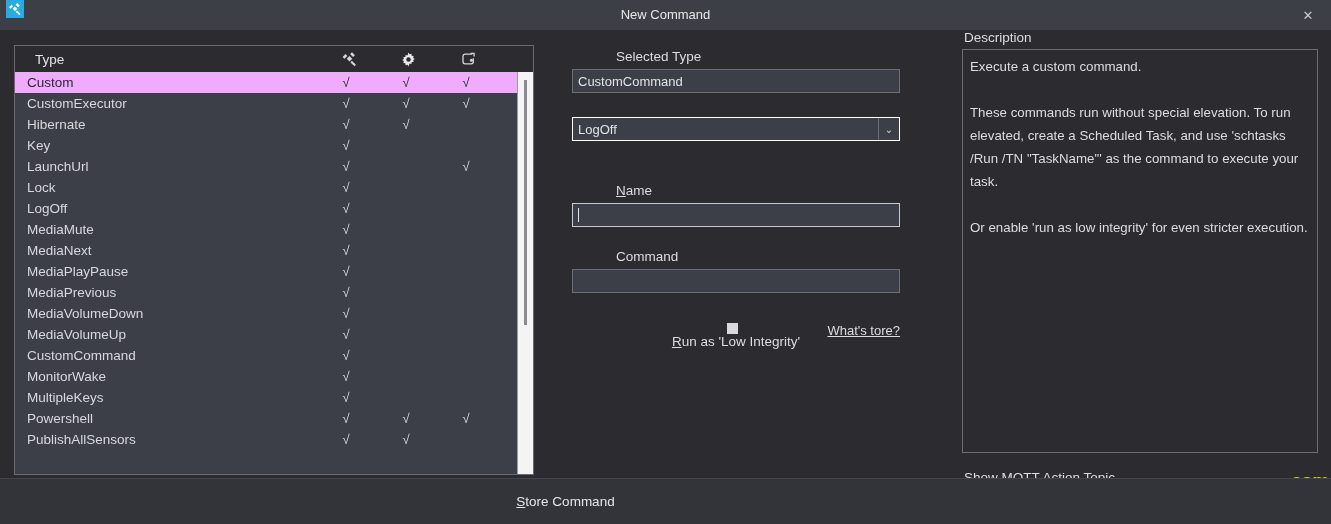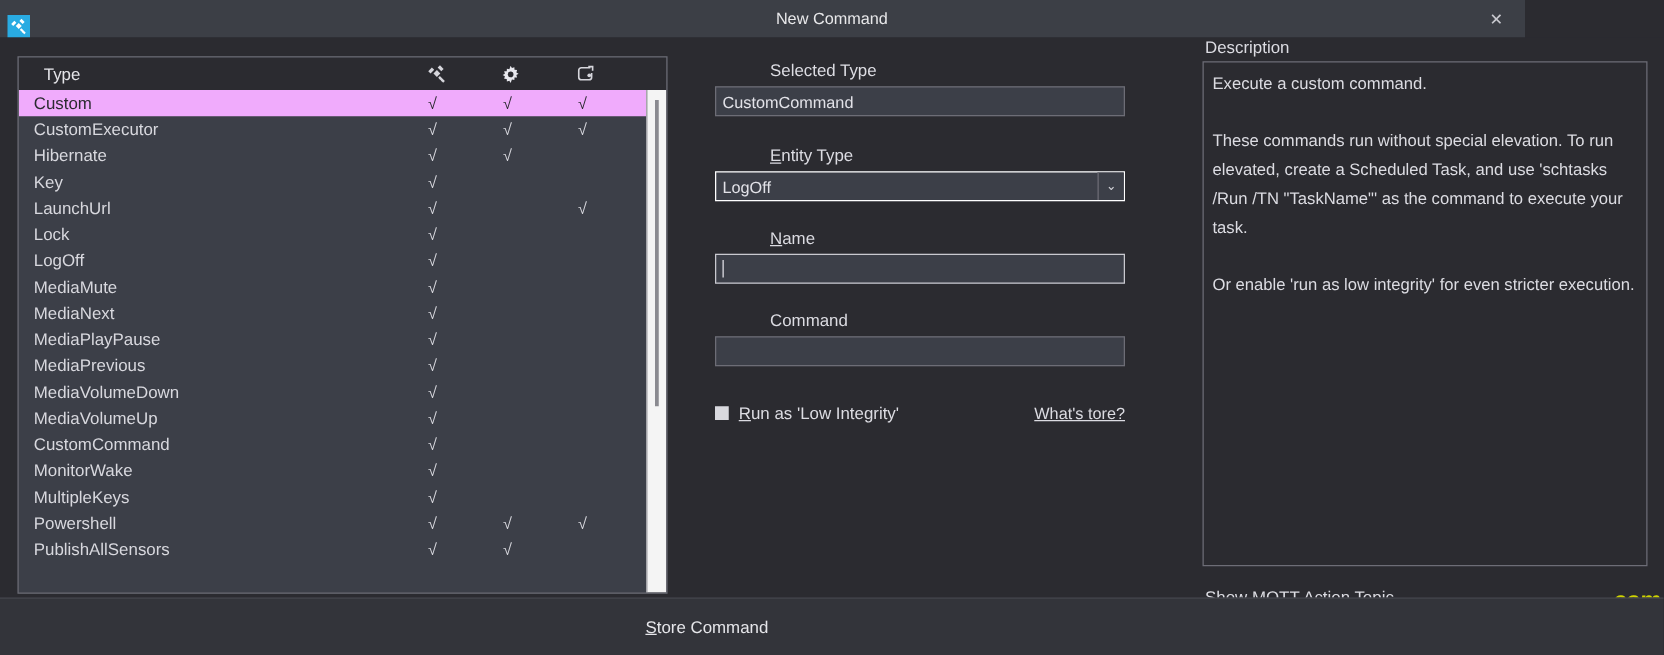--- a/index.html
+++ b/index.html
@@ -6,23 +6,23 @@
   html, body {
     width: 1331px; height: 524px;
     background: #2b2b30;
     font-family: "Liberation Sans", sans-serif;
     overflow: hidden;
   }
   body { position: relative; }
 
   
   #titlebar {
-    position: absolute; left: 0; top: 0; width: 1220px; height: 30px;
+    position: absolute; left: 0; top: 0; width: 1331px; height: 30px;
     background: #3c3f46;
-    display: flex; align-items: flex-end;
+    display: flex; align-items: flex-start;
   }
   #app-icon {
     width: 18px; height: 18px; margin-left: 6px;
     background: #29abe2;
     display: flex; align-items: center; justify-content: center;
     flex: none;
   }
   #app-icon svg { display: block; }
   #title-text {
     position: absolute; left: 0; top: 0; width: 1331px; height: 30px;
@@ -139,21 +139,21 @@
     width: 21px; height: 22px; background: #3c3f48;
     border-left: 1px solid #6d6d76;
     display: flex; align-items: center; justify-content: center;
     color: #d6d6dc; font-size: 10px;
   }
   #f-selected-type { position: absolute; left: 0; top: 19px; width: 328px; }
   #f-entity-type   { position: absolute; left: 0; top: 87px; width: 328px; }
   #f-name          { position: absolute; left: 0; top: 153px; width: 328px; }
   #f-command       { position: absolute; left: 0; top: 219px; width: 328px; }
   #f-lowint        { position: absolute; left: 0; top: 293px; width: 328px;
-                     display: flex; align-items: center; }
+                     display: flex; align-items: center; flex-direction: column; }
   .cbox {
     width: 11px; height: 11px; background: #d9d9de; margin-right: 8px; flex: none;
   }
   #lowint-label { color: #dcdce2; font-size: 13.5px; white-space: nowrap; }
   #whats-this {
     position: absolute; right: 0; top: 0; color: #dcdce2; font-size: 13px;
     text-decoration: underline; white-space: nowrap;
   }
 
   
@@ -386,21 +386,20 @@
   <div id="form-panel">
 
     <div id="f-selected-type">
       <div class="field-label">Selected Type</div>
       <div class="txtbox">
         <span>CustomCommand</span>
       </div>
     </div>
 
     <div id="f-entity-type">
-      <div class="field-label"><u>E</u><span>ntity Type</span></div>
       <div class="combo">
         <span class="cval">LogOff</span>
         <span class="carrow">⌄</span>
       </div>
     </div>
 
     <div id="f-name">
       <div class="field-label"><u>N</u><span>ame</span></div>
       <div class="txtbox focused">
         <span class="caret"></span>

